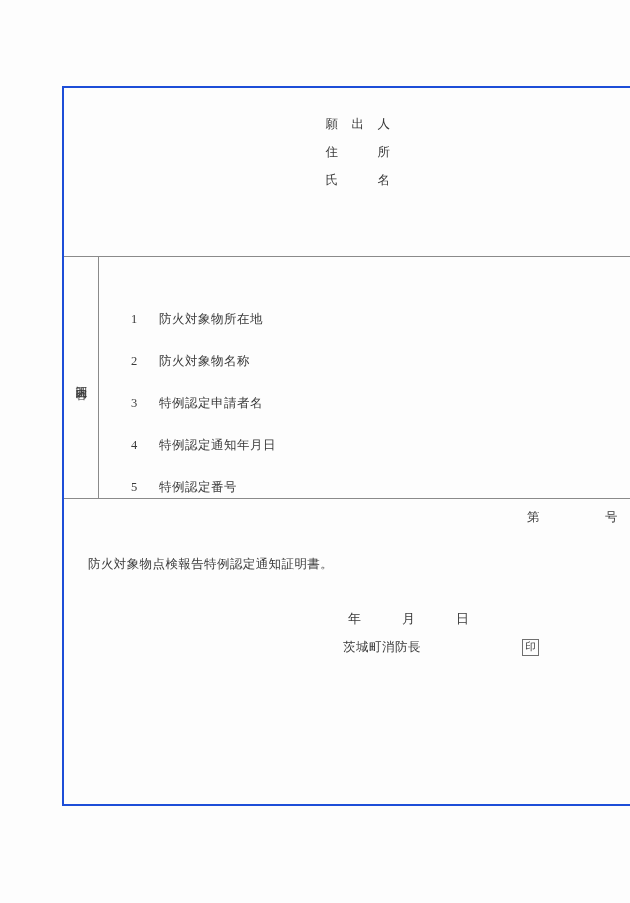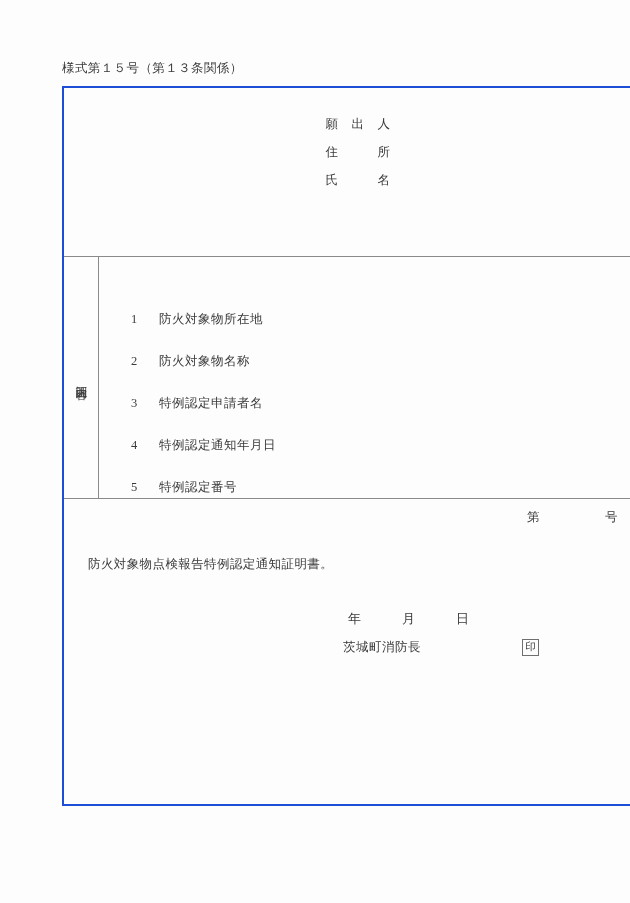--- a/index.html
+++ b/index.html
@@ -174,21 +174,20 @@
     justify-content: center;
     font-size: 10.5px;
     line-height: 1;
   }
 </style>
 </head>
 <body>
 
 <div class="page">
 
-  <div class="form-number">様式第１５号（第１３条関係）</div>
 
   <div class="form-table">
 
     <div class="row row-applicant">
       <div class="applicant-lines">
         <div class="applicant-line">願　出　人</div>
         <div class="applicant-line">住　　　所</div>
         <div class="applicant-line">氏　　　名</div>
       </div>
     </div>

